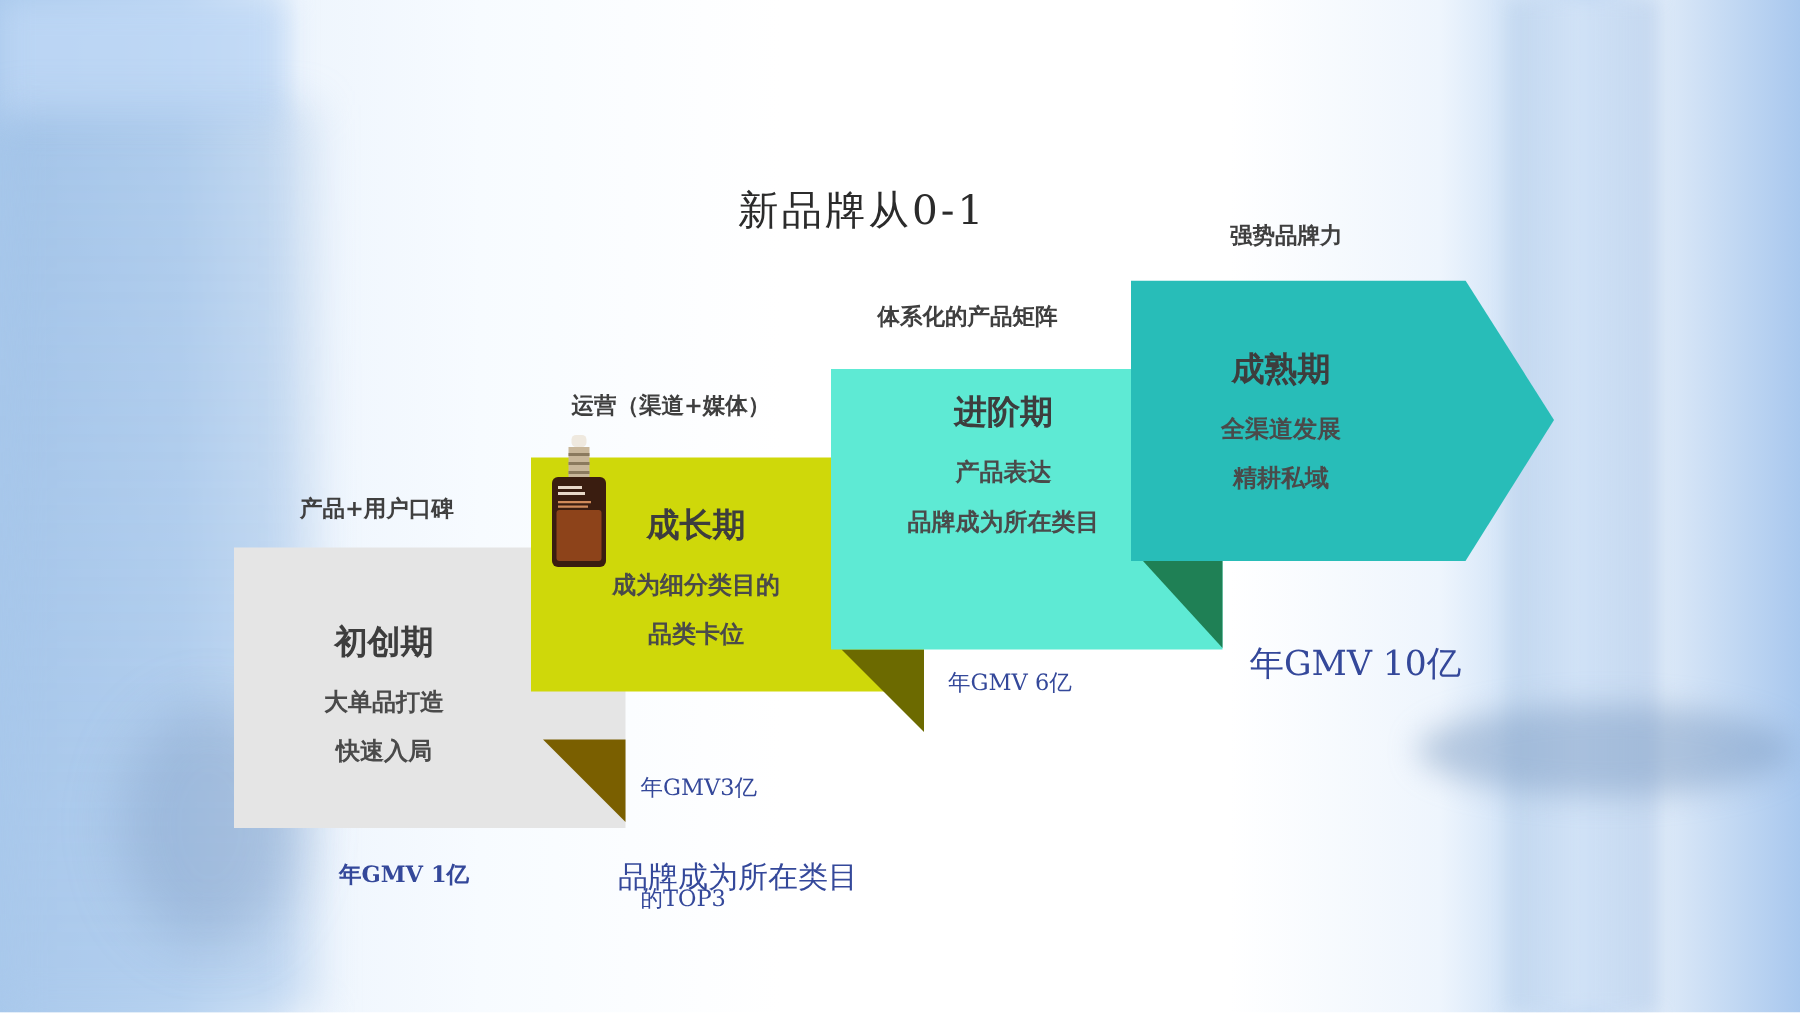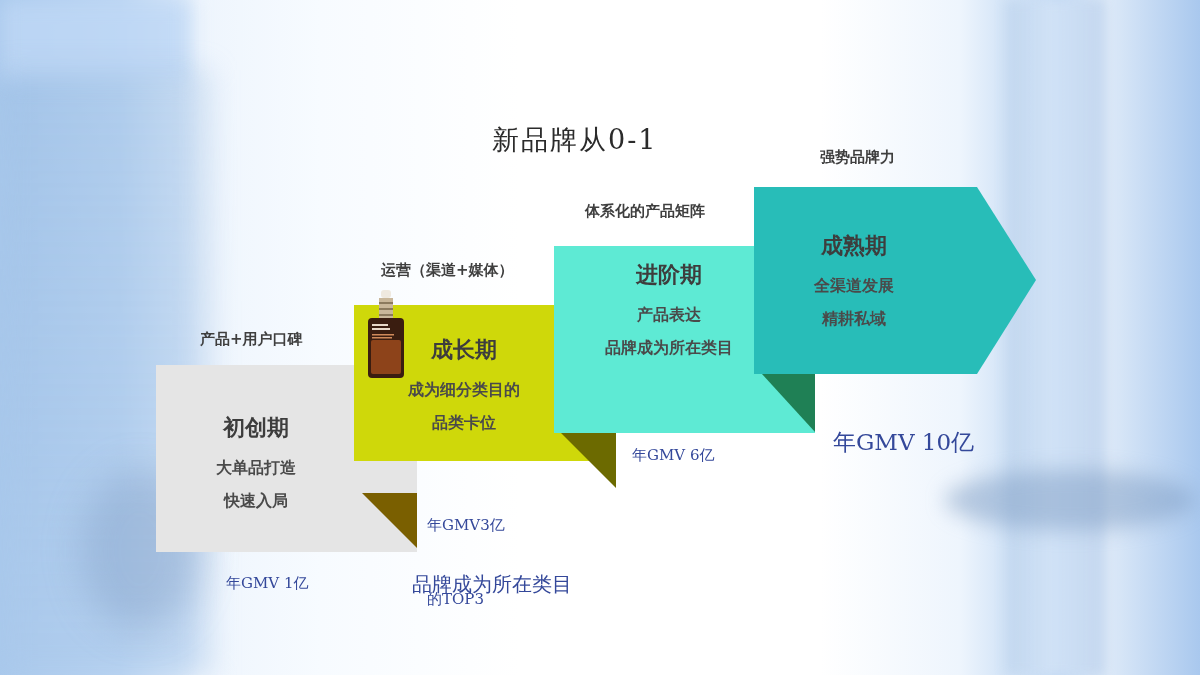--- a/index.html
+++ b/index.html
@@ -50,21 +50,21 @@
 <div class="title">新品牌从0-1</div>
 
 <div class="label" style="left:200px; top:330px;">产品+用户口碑</div>
 <div class="box" style="left:156px; top:365px; width:261px; height:187px; background:#e5e5e5;">
   <div class="txt" style="left:0; top:48px; width:200px;">
     <div class="h">初创期</div>
     <div class="l">大单品打造</div>
     <div class="l">快速入局</div>
   </div>
 </div>
-<div class="gmv" style="left:226px; top:574px; font-size:15px;">年GMV   1亿</div>
+<div class="gmv" style="left:226px; top:574px; font-size:15px;font-weight:bold;">年GMV   1亿</div>
 
 <div class="label" style="left:381px; top:261px;">运营（渠道+媒体）</div>
 <div class="fold" style="left:362px; top:493px; border-top:55px solid #7a5f00; border-left:55px solid transparent;"></div>
 <div class="box" style="left:354px; top:305px; width:262px; height:156px; background:#cfd80a;">
   <div class="txt" style="left:20px; top:30px; width:180px;">
     <div class="h">成长期</div>
     <div class="l">成为细分类目的</div>
     <div class="l">品类卡位</div>
   </div>
 </div>

